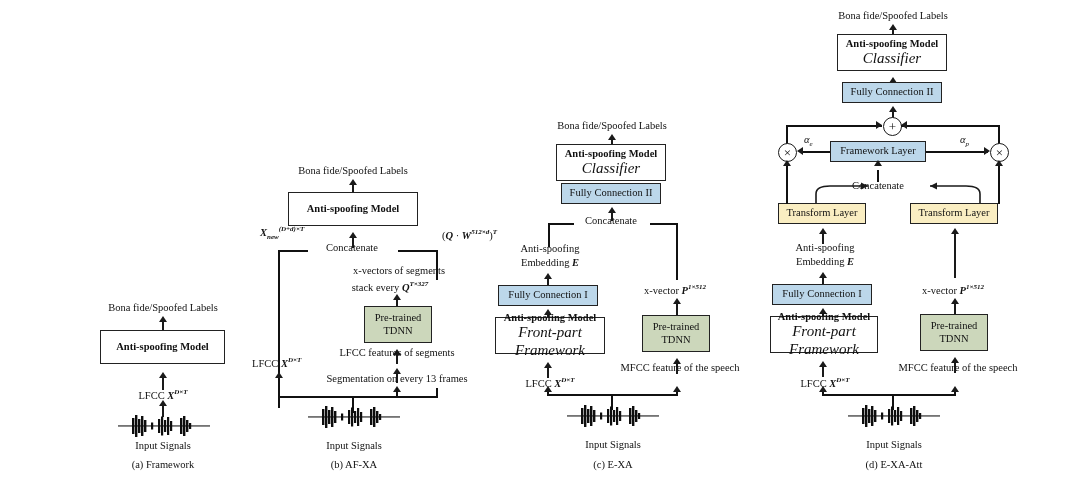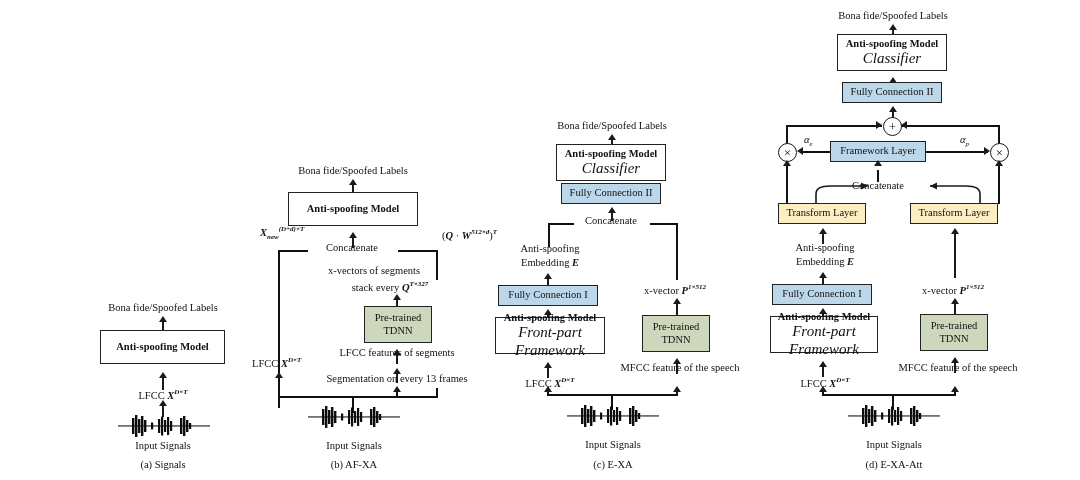--- a/index.html
+++ b/index.html
@@ -77,21 +77,21 @@
         <rect x="49" y="3" width="2.2" height="18"></rect>
       <rect x="52" y="7" width="2.2" height="10"></rect>
       <rect x="62" y="4" width="2.4" height="16"></rect>
         <rect x="65" y="2" width="2.4" height="20"></rect>
       <rect x="68" y="6" width="2.4" height="12"></rect>
         <rect x="71" y="9" width="2.2" height="6"></rect>
     </g>
   </svg>
 
   <div class="lbl c" style="left:163px;top:440px;"><span>Input Signals</span></div>
-  <div class="cap" style="left:163px;top:459px;">(a)  Signals</div>
+  <div class="cap" style="left:163px;top:459px;">(a)  Framework</div>
 </div>
 
 <div class="panel" style="left:230px;width:280px;">
 
   <div class="lbl c" style="left:123px;top:165px;"><span>Bona fide/Spoofed Labels</span></div>
   <div class="ln vl" style="left:122px;top:181px;height:17px;"></div>
   <div class="arw" style="left:119px;top:179px;"></div>
 
   <div class="nd box" style="left:58px;top:192px;width:130px;height:34px;">
     <div class="t-bold">Anti-spoofing Model</div>
@@ -110,21 +110,21 @@
   <div class="ln hl thk" style="left:168px;top:250px;width:40px;"></div>
   <div class="ln vl thk" style="left:48px;top:250px;height:158px;"></div>
   <div class="ln vl thk" style="left:206px;top:250px;height:30px;"></div>
 
   <div class="lbl" style="left:212px;top:228px;">
     <span>(</span><span class="bi">Q</span>
     <span>·</span>
     <span class="bi">W</span><span class="sup bi">512×d</span><span>)</span><span class="sup bi">T</span>
   </div>
 
-  <div class="lbl c" style="left:144px;top:265px;"><span>x-vectors of segments</span></div>
+  <div class="lbl c" style="left:169px;top:265px;"><span>x-vectors of segments</span></div>
   <div class="lbl c" style="left:160px;top:280px;">
     <span>stack every</span>&nbsp;<span class="bi">Q</span><span class="sup bi">T×327</span>
   </div>
 
   <div class="ln vl" style="left:166px;top:296px;height:14px;"></div>
   <div class="arw" style="left:163px;top:294px;"></div>
 
   <div class="nd box green" style="left:134px;top:306px;width:68px;height:37px;">
     <div class="t-plain">Pre-trained</div>
     <div class="t-plain">TDNN</div>

